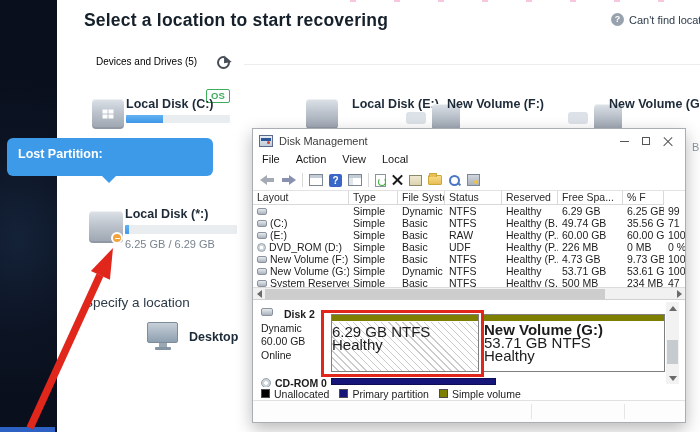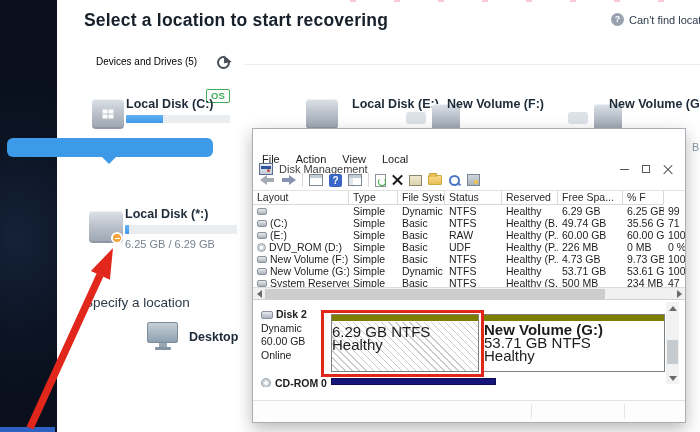--- a/index.html
+++ b/index.html
@@ -67,21 +67,21 @@
   .monitor { position:relative; width:31px; height:21px; border:1px solid #7d8c9a; border-radius:2px;
     background:linear-gradient(180deg,#c6cfd8,#8ea0b0); }
   .monitor-stand { width:8px; height:4px; background:#9aa8b4; margin:0 auto; }
   .monitor-base { width:16px; height:3px; background:#8494a2; margin:0 auto; border-radius:1px; }
   .desktop-label { position:absolute; left:42px; top:8px; font-size:12.5px; font-weight:bold; color:#1d2a38; }
 
   
   .dm-window { position:absolute; left:252px; top:128px; width:434px; height:295px; background:#fff;
     border:1px solid #a9aeb5; box-shadow:0 6px 16px rgba(0,0,0,.28); z-index:30; }
 
-  .dm-titlebar { position:absolute; left:0; top:0; right:0; height:24px; display:flex; align-items:center; padding:0 6px; background:#fff;margin-top:28px; }
+  .dm-titlebar { position:absolute; left:0; top:0; right:0; height:24px; display:flex; align-items:center; padding:0 6px; background:#fff; }
   .dm-app-icon { width:14px; height:12px; border:1px solid #5a6b8c; background:linear-gradient(180deg,#e8edf4,#c2ccd9); position:relative; }
   .dm-app-icon::before { content:""; position:absolute; left:1px; top:2px; right:1px; height:3px; background:#2b579a; }
   .dm-app-icon::after { content:""; position:absolute; right:2px; bottom:2px; width:3px; height:3px; border-radius:50%; background:#c94437; }
   .dm-title { margin-left:6px; font-size:11px; color:#3c3c3c; }
   .dm-controls { margin-left:auto; display:flex; }
   .dm-ctl { width:22px; height:16px; display:flex; align-items:center; justify-content:center; cursor:pointer; }
   .glyph-min { width:9px; height:1px; background:#555; }
   .glyph-max { width:8px; height:8px; border:1px solid #555; }
   .glyph-close { position:relative; width:10px; height:10px; }
   .glyph-close::before,.glyph-close::after { content:""; position:absolute; left:-1px; top:4.5px; width:12px; height:1.3px; background:#555; }
@@ -134,21 +134,21 @@
   .hscroll { position:absolute; left:0; top:158px; right:0; height:12px; background:#f1f1f1; border-top:1px solid #dcdcdc; }
   .hs-arrow { position:absolute; top:0; width:12px; height:12px; display:flex; align-items:center; justify-content:center; cursor:pointer; }
   .hs-arrow.left { left:0; } .hs-arrow.right { right:0; }
   .tri-l { width:0; height:0; border-top:4px solid transparent; border-bottom:4px solid transparent; border-right:5px solid #6a6a6a; }
   .tri-r { width:0; height:0; border-top:4px solid transparent; border-bottom:4px solid transparent; border-left:5px solid #6a6a6a; }
   .hs-thumb { position:absolute; left:12px; top:1px; width:340px; height:10px; background:#cdcdcd; cursor:grab; }
 
   
   .disk-area { position:absolute; left:0; top:170px; right:0; height:88px; background:#fff; border-top:1px solid #d0d0d0; overflow:hidden; }
   .disk2-info { position:absolute; left:8px; top:8px; font-size:10.5px; color:#1c1c1c; line-height:13.5px; }
-  .disk2-name { font-weight:bold; display:flex; align-items:center; gap:3px; }
+  .disk2-name { font-weight:bold; display:flex; gap:11px; }
   .mini-hdd { width:12px; height:8px; background:linear-gradient(180deg,#e6eaee,#aab3bd); border:1px solid #8a939e; border-radius:2px; }
 
   .partition { position:absolute; top:14px; height:58px; border:1px solid #7f7f7f; background:#fff; cursor:pointer; }
   .partition .pstrip { position:absolute; left:0; top:0; right:0; height:6px; background:var(--olive,#7e7e00); }
   .partition.hatched .pbody { position:absolute; left:0; top:7px; right:0; bottom:0;
     background:repeating-linear-gradient(45deg, #ffffff 0 4px, #cbcbcb 4px 5px); }
   .ptext { position:absolute; left:0; top:10px; font-size:15px; color:#1c1c1c; line-height:13px; z-index:2; }
   .ptext .pname { font-weight:bold; }
   .p1 { left:78px; width:148px; }
   .p2 { left:230px; width:182px; }
@@ -236,20 +236,21 @@
     <div class="hdd" style="left:89px; top:211px; width:34px; height:32px;"></div>
     <span class="warn-dot" style="left:111px; top:232px;"></span>
     <div class="tile-label" style="left:125px; top:207px;">Local Disk (*:)</div>
     <div class="tile-bar" style="left:125px; top:225px; width:112px; height:9px;">
       <div class="fill" style="width: 4%;"></div>
     </div>
     <div class="lost-cap">6.25 GB / 6.29 GB</div>
   </div>
 
   <div class="tooltip">
+    <div class="tooltip-title">Lost Partition:</div>
     <div class="tooltip-pointer"></div>
   </div>
 
   <svg class="red-arrow-svg" width="130" height="190" viewBox="0 0 130 190">
     <line x1="30" y1="186" x2="100" y2="33" stroke="#e1261c" stroke-width="7.5"></line>
     <polygon points="113,6 109.9,37.7 90.9,28.9" fill="#e1261c"></polygon>
   </svg>
 
   <div class="specify-label">Specify a location</div>
   <div class="desktop-item">
@@ -473,20 +474,37 @@
         <span class="vs-arrow up">
             <span class="tri-u"></span>
           </span>
         <span class="vs-thumb"></span>
         <span class="vs-arrow down">
             <span class="tri-d"></span>
           </span>
       </div>
     </div>
 
+    <div class="dm-legend">
+
+        <span class="legend-item">
+          <span class="legend-swatch" style="background: rgb(0, 0, 0);"></span>
+          <span class="legend-label">Unallocated</span>
+        </span>
+
+        <span class="legend-item">
+          <span class="legend-swatch" style="background: rgb(22, 22, 122);"></span>
+          <span class="legend-label">Primary partition</span>
+        </span>
+
+        <span class="legend-item">
+          <span class="legend-swatch" style="background: rgb(126, 126, 0);"></span>
+          <span class="legend-label">Simple volume</span>
+        </span>
+      </div>
 
     <div class="dm-statusbar">
       <span class="sb-sep" style="left:278px;"></span>
       <span class="sb-sep" style="left:371px;"></span>
     </div>
   </div>
 
 </div>
 
 </body></html>

